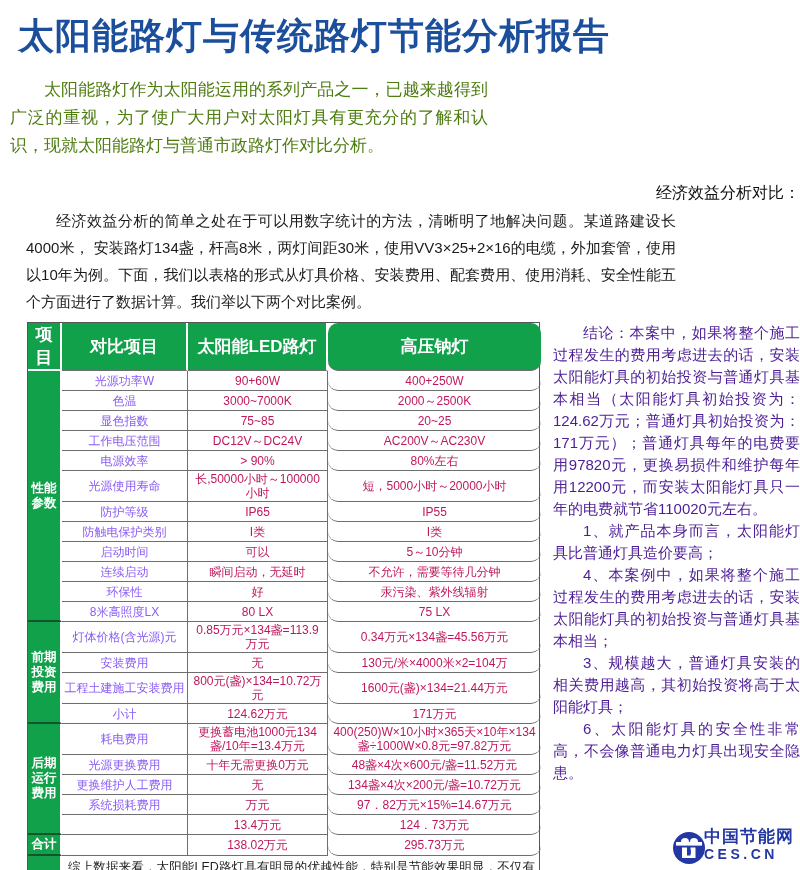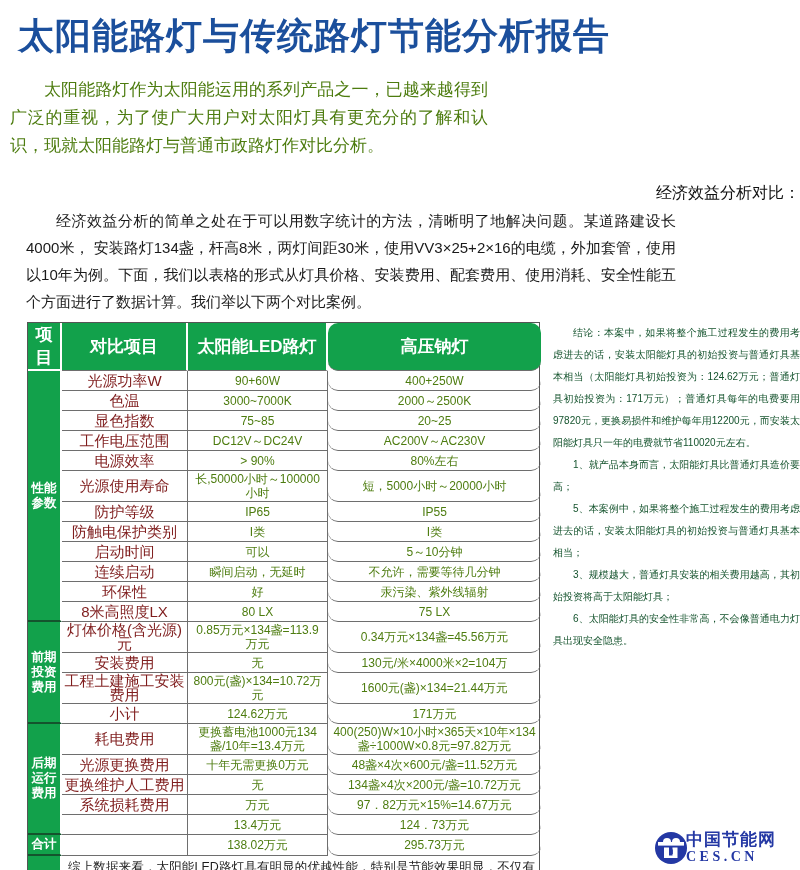--- a/index.html
+++ b/index.html
@@ -91,62 +91,60 @@
     color:#fff;
     font-size:12.5px;
     font-weight:bold;
     text-align:center;
     line-height:15px;
     padding:2px 3px;
     border-right:2px solid #fff;
     border-bottom:2px solid #14532d;
   }
   td.row-label{
-    font-size:15px;
-    color:#7f1d1d;
+    font-size:12px;
+    color:#8b5cf6;
     text-align:center;
     height:20px;
     padding:1px 2px;
     line-height:14px;
   }
   td.value{
     font-size:12px;
-    color:#4d7c0f;
+    color:#be185d;
     text-align:center;
     height:20px;
     padding:1px 3px;
     line-height:14px;
   }
   td.span-cell{
     font-size:12.5px;
     color:#1c1c1c;
     text-align:justify;
     line-height:17px;
     padding:3px 6px;
   }
   .conclusion{
     width:248px;
     margin-left:13px;
-    font-size:10px;
+    font-size:15px;
     line-height:22px;
-    color:#14532d;
+    color:#4c1d95;
     text-align:justify;
   }
   .conclusion p{
     margin:0;
     text-indent:2em;
   }
   .footer-logo{
     position:absolute;
-    right:24px;
+    right:6px;
     bottom:2px;
     display:flex;
-    align-items:center;
     cursor:pointer;
-    font-family:Liberation Serif, serif;
   }
   .logo-icon{flex:0 0 auto;}
   .logo-text{margin-left:-5px;}
   .logo-name{
     font-size:17px;
     font-weight:bold;
     color:var(--logo-blue);
     letter-spacing:1px;
     line-height:18px;
   }
@@ -308,21 +306,21 @@
               <td class="group-cell">综合比较</td>
               <td class="span-cell" colspan="3">综上数据来看，太阳能LED路灯具有明显的优越性能，特别是节能效果明显，不仅有直接的经济节约同时也具有环保节能效果，减少温室气体排放。且前期投资成本基本相同且少于常规高压钠灯的前期投资。在后期不仅节能，而且减少维护工作量。</td>
             </tr>
           </tbody>
       </table>
     </div>
 
     <div class="conclusion" id="conclusion-panel">
         <p>结论：本案中，如果将整个施工过程发生的费用考虑进去的话，安装太阳能灯具的初始投资与普通灯具基本相当（太阳能灯具初始投资为：124.62万元；普通灯具初始投资为：171万元）；普通灯具每年的电费要用97820元，更换易损件和维护每年用12200元，而安装太阳能灯具只一年的电费就节省110020元左右。</p>
         <p>1、就产品本身而言，太阳能灯具比普通灯具造价要高；</p>
-        <p>5、本案例中，如果将整个施工过程发生的费用考虑进去的话，安装太阳能灯具的初始投资与普通灯具基本相当；</p>
+        <p>4、本案例中，如果将整个施工过程发生的费用考虑进去的话，安装太阳能灯具的初始投资与普通灯具基本相当；</p>
         <p>3、规模越大，普通灯具安装的相关费用越高，其初始投资将高于太阳能灯具；</p>
         <p>6、太阳能灯具的安全性非常高，不会像普通电力灯具出现安全隐患。</p>
       </div>
 
   </div>
 
   <div class="footer-logo">
     <svg class="logo-icon" width="40" height="40" viewBox="0 0 40 40">
       <circle cx="20" cy="20" r="16" fill="#2438a4"></circle>
       <rect x="7" y="14" width="26" height="3.6" fill="#ffffff"></rect>

